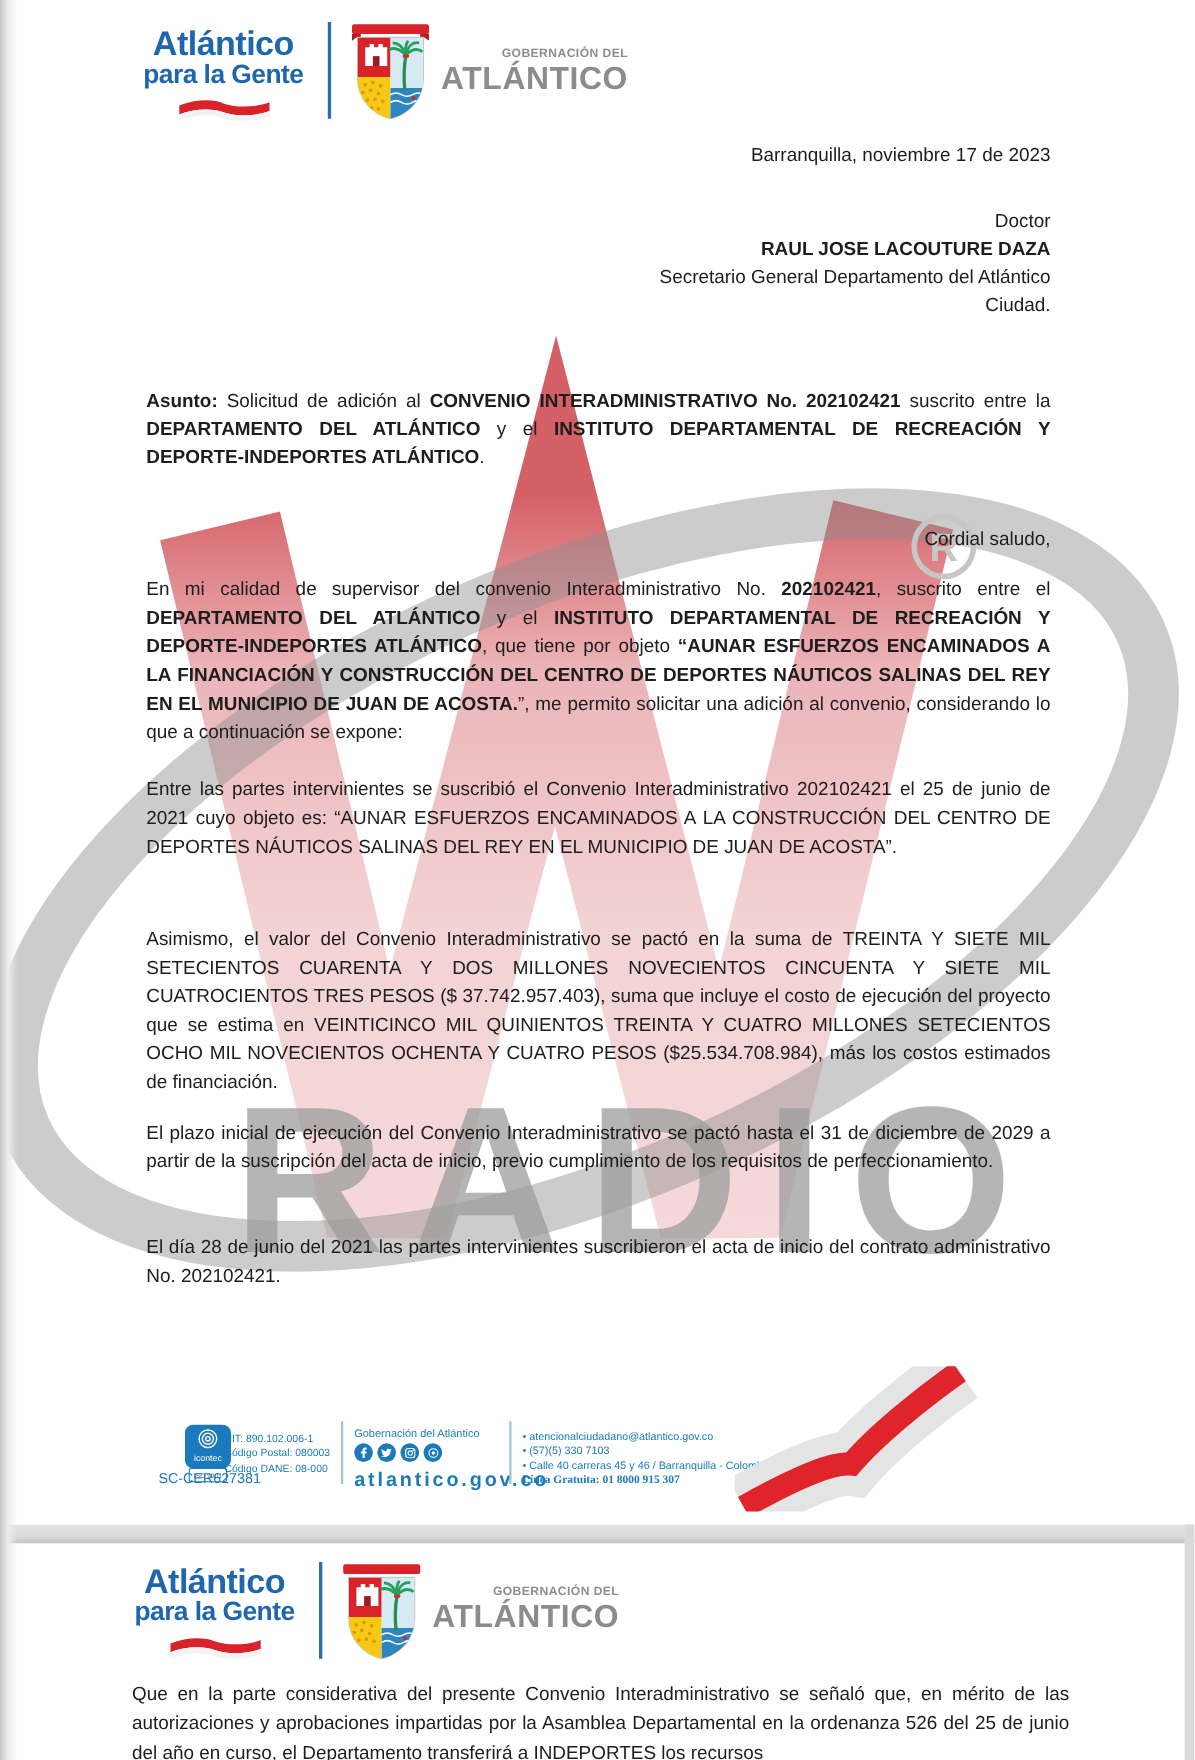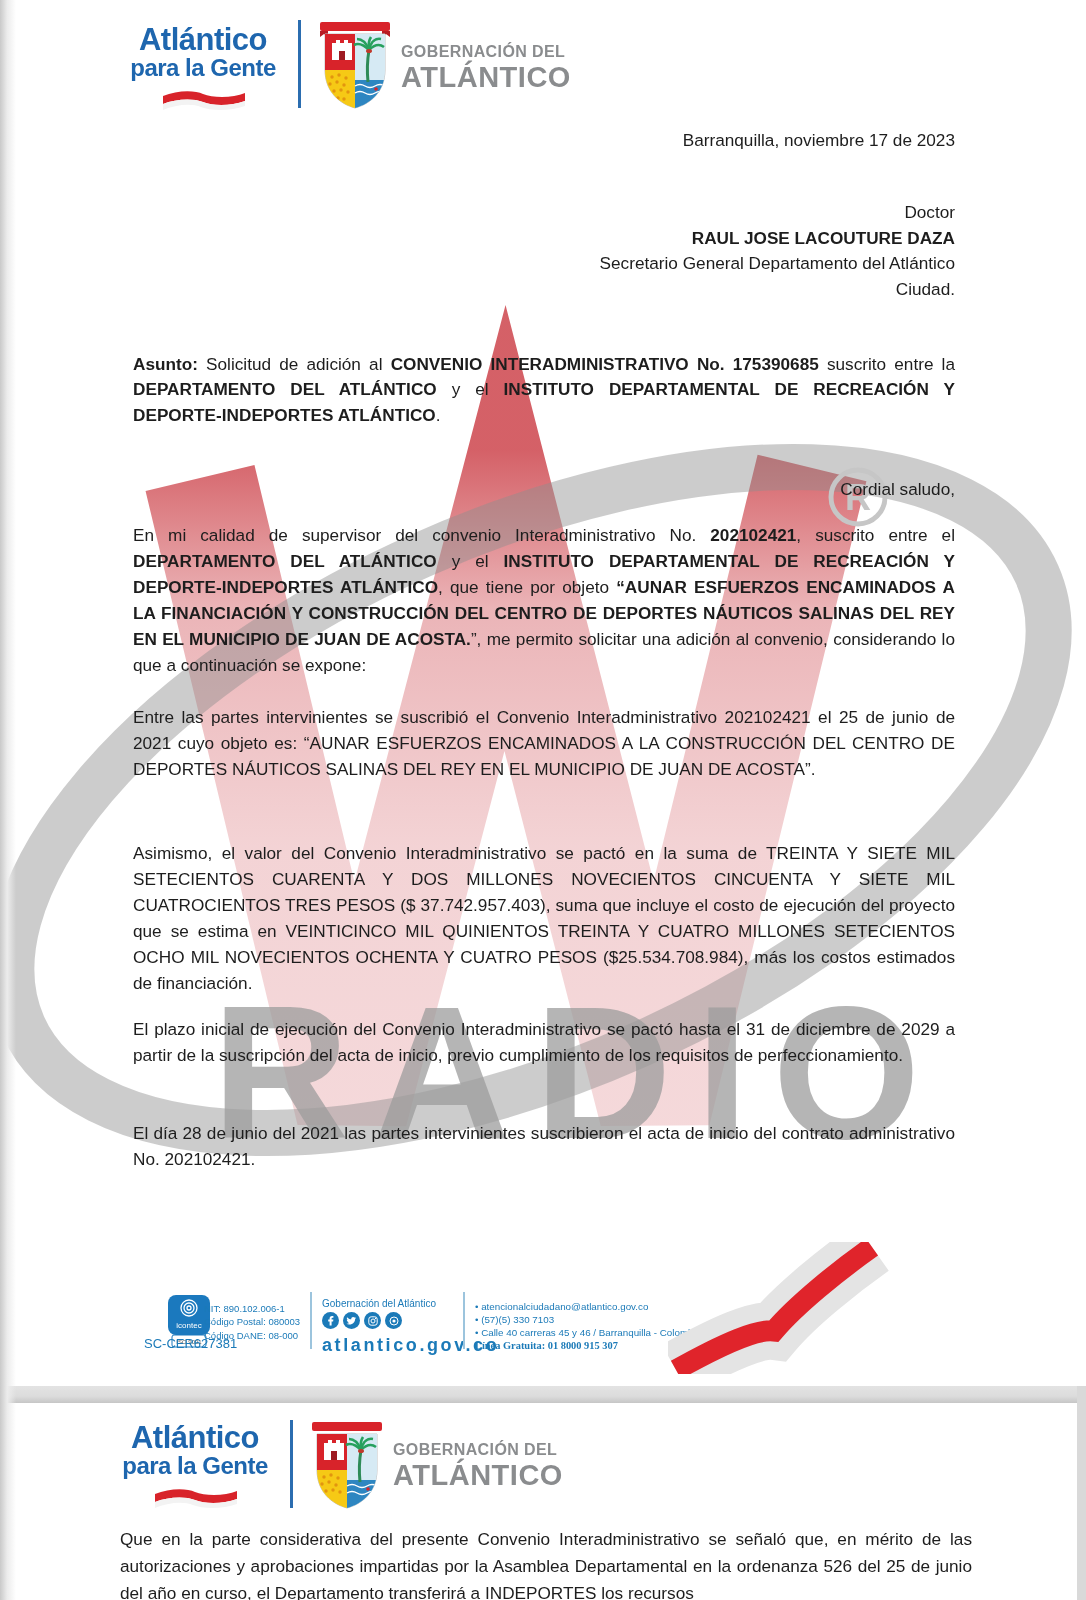--- a/index.html
+++ b/index.html
@@ -14,21 +14,21 @@
   
   .watermark{position:absolute;left:0;top:0;width:1086px;height:1600px;z-index:1;pointer-events:none;}
   
   .hdr{position:absolute;z-index:2;}
   .brand{width:150px;text-align:center;color:#1E66AE;font-weight:bold;line-height:1.02;}
   .brand .l1{font-size:31px;letter-spacing:-0.5px;}
   .brand .l2{font-size:24px;letter-spacing:-0.5px;}
   .brand svg{margin-top:4px;}
   .hdr-divider{position:absolute;width:3px;background:#2B6DB0;z-index:2;}
   .org{color:#8A8C8E;font-weight:bold;line-height:1;}
-  .org .o1{font-size:16px;letter-spacing:0.4px;}
+  .org .o1{font-size:11px;letter-spacing:0.4px;text-align:right;}
   .org .o2{font-size:29px;letter-spacing:0.5px;margin-top:3px;}
   
   .txt{position:absolute;left:133px;width:822px;z-index:2;font-size:17.2px;line-height:26px;
        text-align:justify;color:#1d1d1d;}
   .txt.nojust{text-align:right;}
   .subject{line-height:25.3px;}
   .rec-line{line-height:25.5px;}
   b{font-weight:bold;}
   
   .ft{position:absolute;z-index:3;color:#1B7AB8;}
@@ -123,28 +123,28 @@
       <ellipse cx="53" cy="31" rx="3" ry="2" fill="#C0392B"></ellipse>
     </g>
   </svg>
   <div class="hdr org" style="left:401px;top:44px;">
     <div class="o1">GOBERNACIÓN DEL</div>
     <div class="o2">ATLÁNTICO</div>
   </div>
 
   <div class="txt nojust" style="top:127px;">Barranquilla, noviembre 17 de 2023</div>
 
-  <div class="txt nojust" style="top:200px;">
+  <div class="txt nojust" style="top:188px;">
     <div class="rec-line">Doctor</div>
     <div class="rec-line" style="font-weight:bold;">RAUL JOSE LACOUTURE DAZA</div>
     <div class="rec-line">Secretario General Departamento del Atlántico</div>
     <div class="rec-line">Ciudad.</div>
   </div>
 
-  <div class="txt subject" style="top:352px;"><b>Asunto: </b><span>Solicitud de adición al </span><b>CONVENIO INTERADMINISTRATIVO No. 175390685</b><span> suscrito entre la </span><b>DEPARTAMENTO DEL ATLÁNTICO</b><span> y el </span><b>INSTITUTO DEPARTAMENTAL DE RECREACIÓN Y DEPORTE-INDEPORTES ATLÁNTICO</b><span>.</span></div>
+  <div class="txt subject" style="top:352px;"><b>Asunto: </b><span>Solicitud de adición al </span><b>CONVENIO INTERADMINISTRATIVO No. 202102421</b><span> suscrito entre la </span><b>DEPARTAMENTO DEL ATLÁNTICO</b><span> y el </span><b>INSTITUTO DEPARTAMENTAL DE RECREACIÓN Y DEPORTE-INDEPORTES ATLÁNTICO</b><span>.</span></div>
 
   <div class="txt nojust" style="top:476px;">Cordial saludo,</div>
 
   <div class="txt" style="top:522px;"><span>En mi calidad de supervisor del convenio Interadministrativo No. </span><b>202102421</b><span>, suscrito entre el </span><b>DEPARTAMENTO DEL ATLÁNTICO</b><span> y el </span><b>INSTITUTO DEPARTAMENTAL DE RECREACIÓN Y DEPORTE-INDEPORTES ATLÁNTICO</b><span>, que tiene por objeto </span><b>“AUNAR ESFUERZOS ENCAMINADOS A LA FINANCIACIÓN Y CONSTRUCCIÓN DEL CENTRO DE DEPORTES NÁUTICOS SALINAS DEL REY EN EL MUNICIPIO DE JUAN DE ACOSTA.</b><span>”, me permito solicitar una adición al convenio, considerando lo que a continuación se expone:</span></div>
   <div class="txt" style="top:704px;">Entre las partes intervinientes se suscribió el Convenio Interadministrativo 202102421 el 25 de junio de 2021 cuyo objeto es: “AUNAR ESFUERZOS ENCAMINADOS A LA CONSTRUCCIÓN DEL CENTRO DE DEPORTES NÁUTICOS SALINAS DEL REY EN EL MUNICIPIO DE JUAN DE ACOSTA”.</div>
   <div class="txt" style="top:840px;">Asimismo, el valor del Convenio Interadministrativo se pactó en la suma de TREINTA Y SIETE MIL SETECIENTOS CUARENTA Y DOS MILLONES NOVECIENTOS CINCUENTA Y SIETE MIL CUATROCIENTOS TRES PESOS ($ 37.742.957.403), suma que incluye el costo de ejecución del proyecto que se estima en VEINTICINCO MIL QUINIENTOS TREINTA Y CUATRO MILLONES SETECIENTOS OCHO MIL NOVECIENTOS OCHENTA Y CUATRO PESOS ($25.534.708.984), más los costos estimados de financiación.</div>
   <div class="txt" style="top:1016px;">El plazo inicial de ejecución del Convenio Interadministrativo se pactó hasta el 31 de diciembre de 2029 a partir de la suscripción del acta de inicio, previo cumplimiento de los requisitos de perfeccionamiento.</div>
   <div class="txt" style="top:1120px;">El día 28 de junio del 2021 las partes intervinientes suscribieron el acta de inicio del contrato administrativo No. 202102421.</div>
 
   <div class="ft" style="left:168px;top:1276px;margin-top:19px;">

